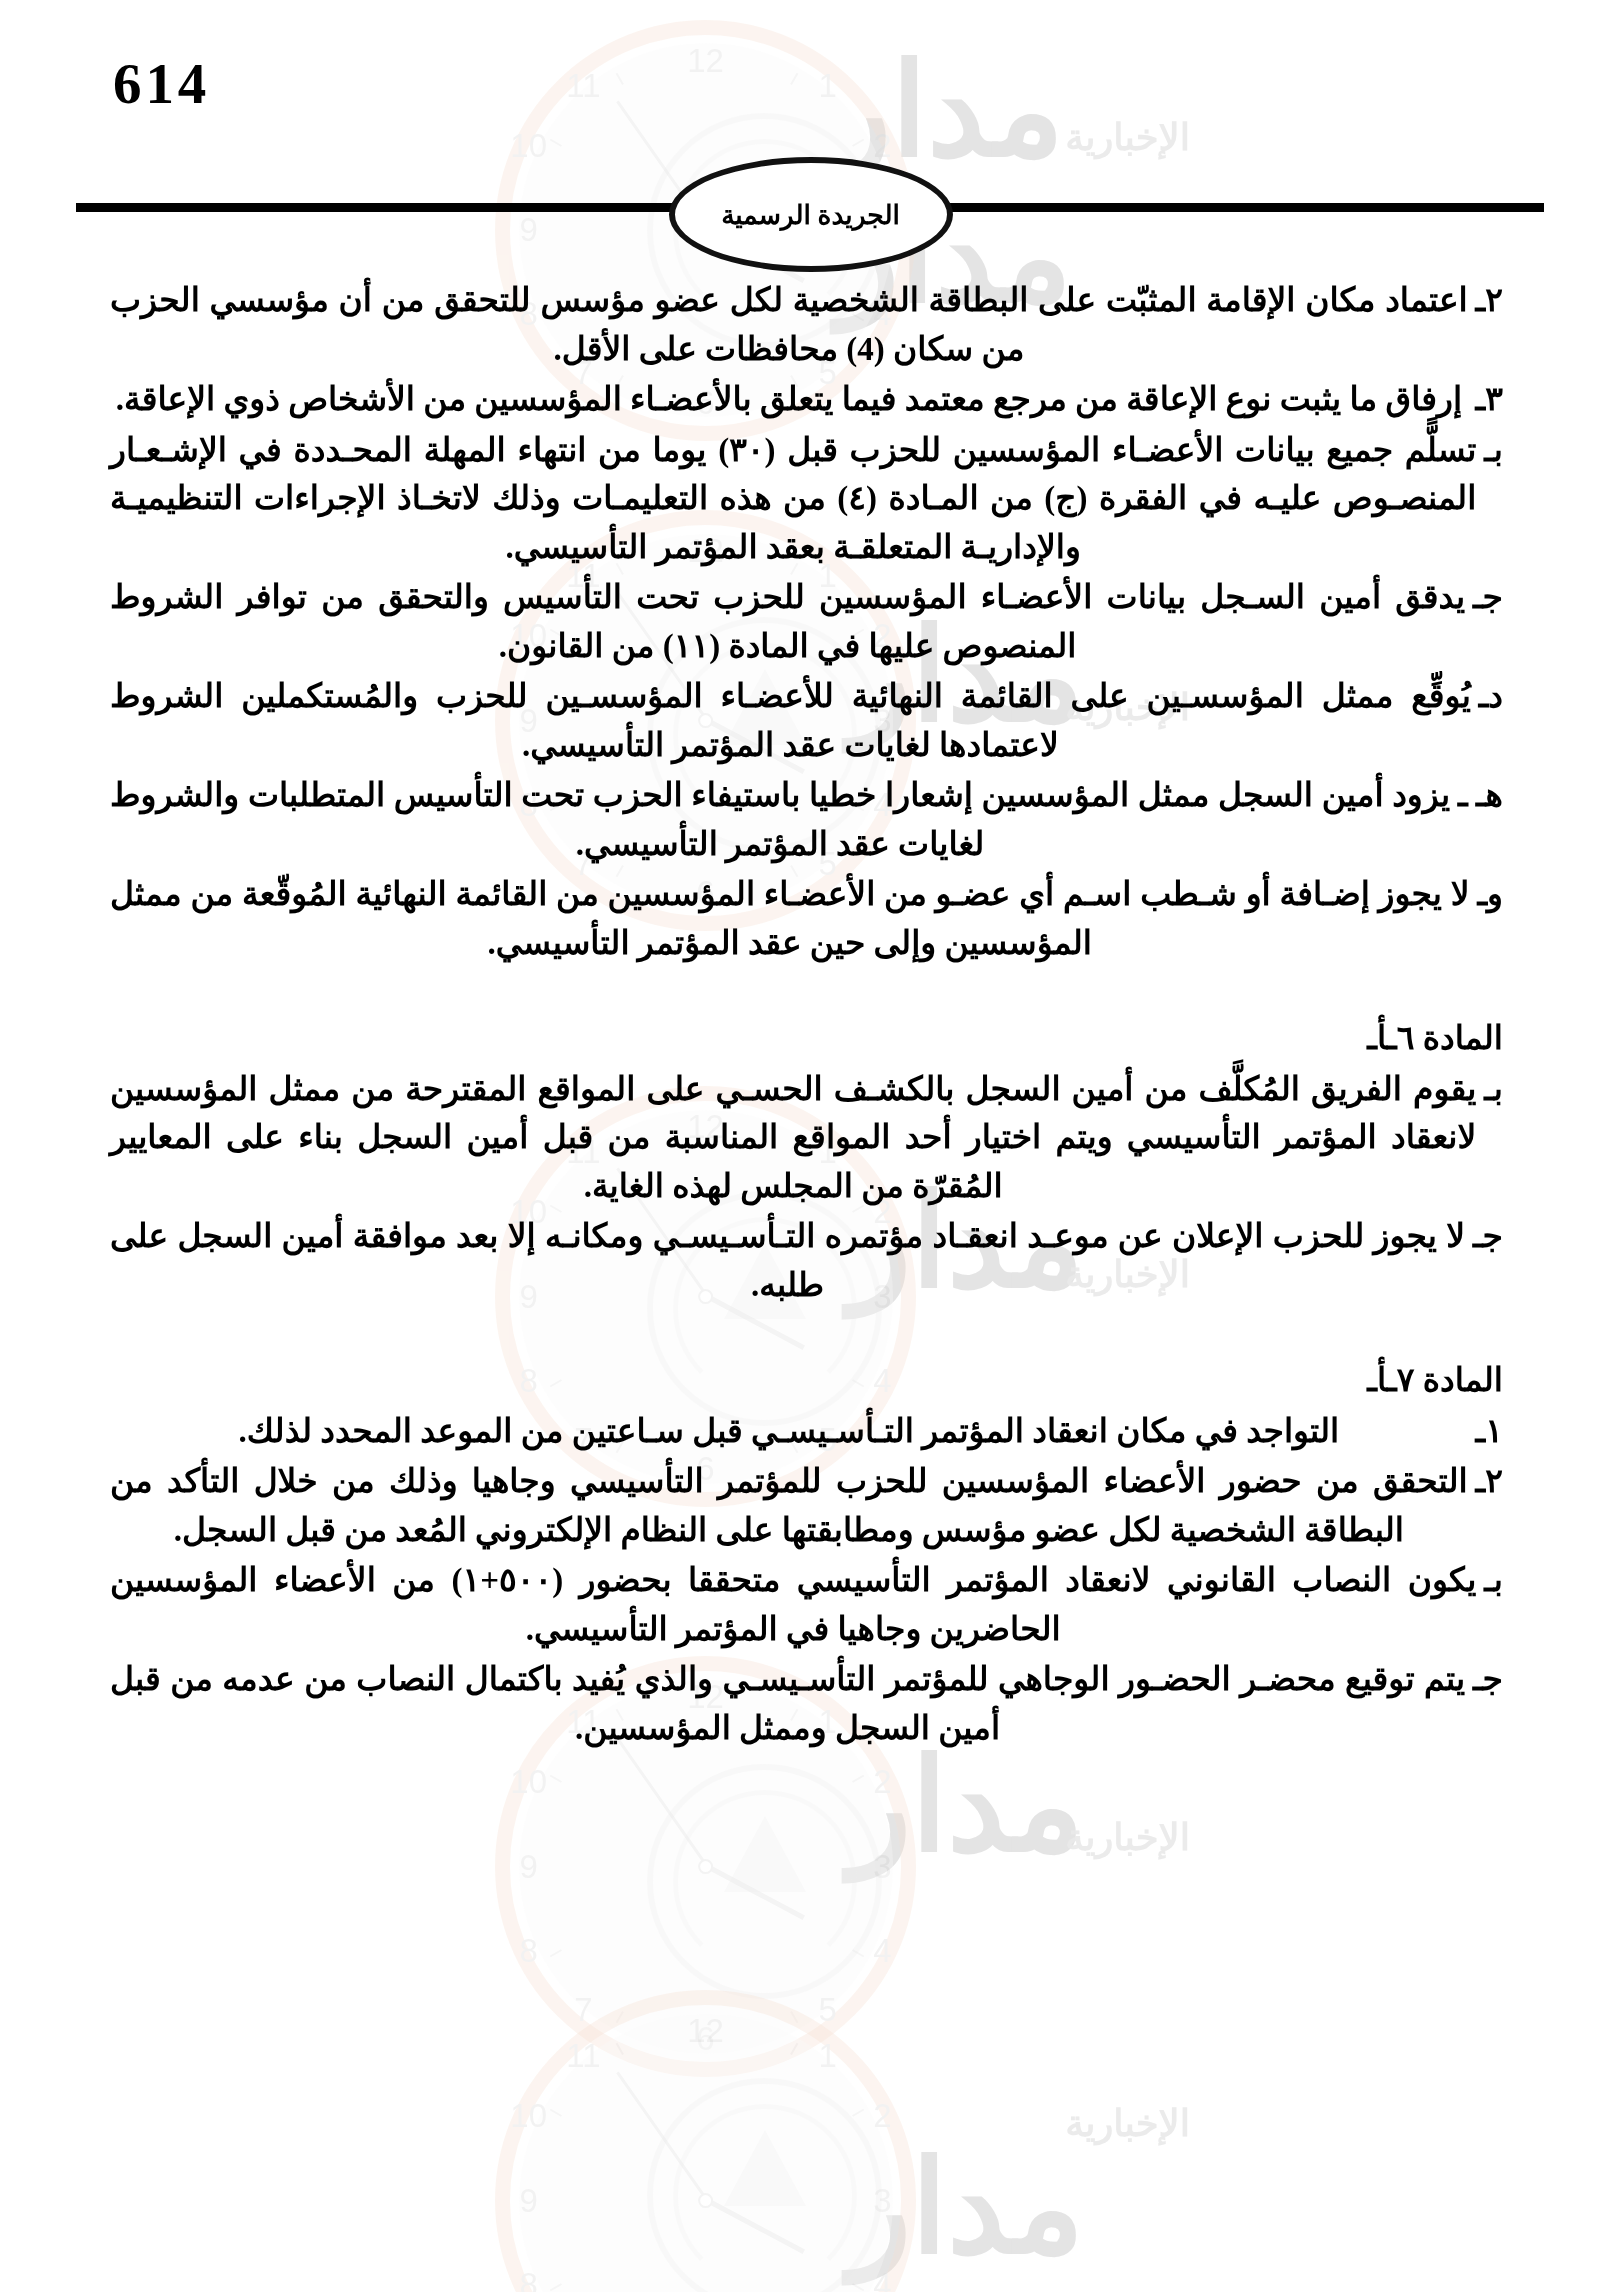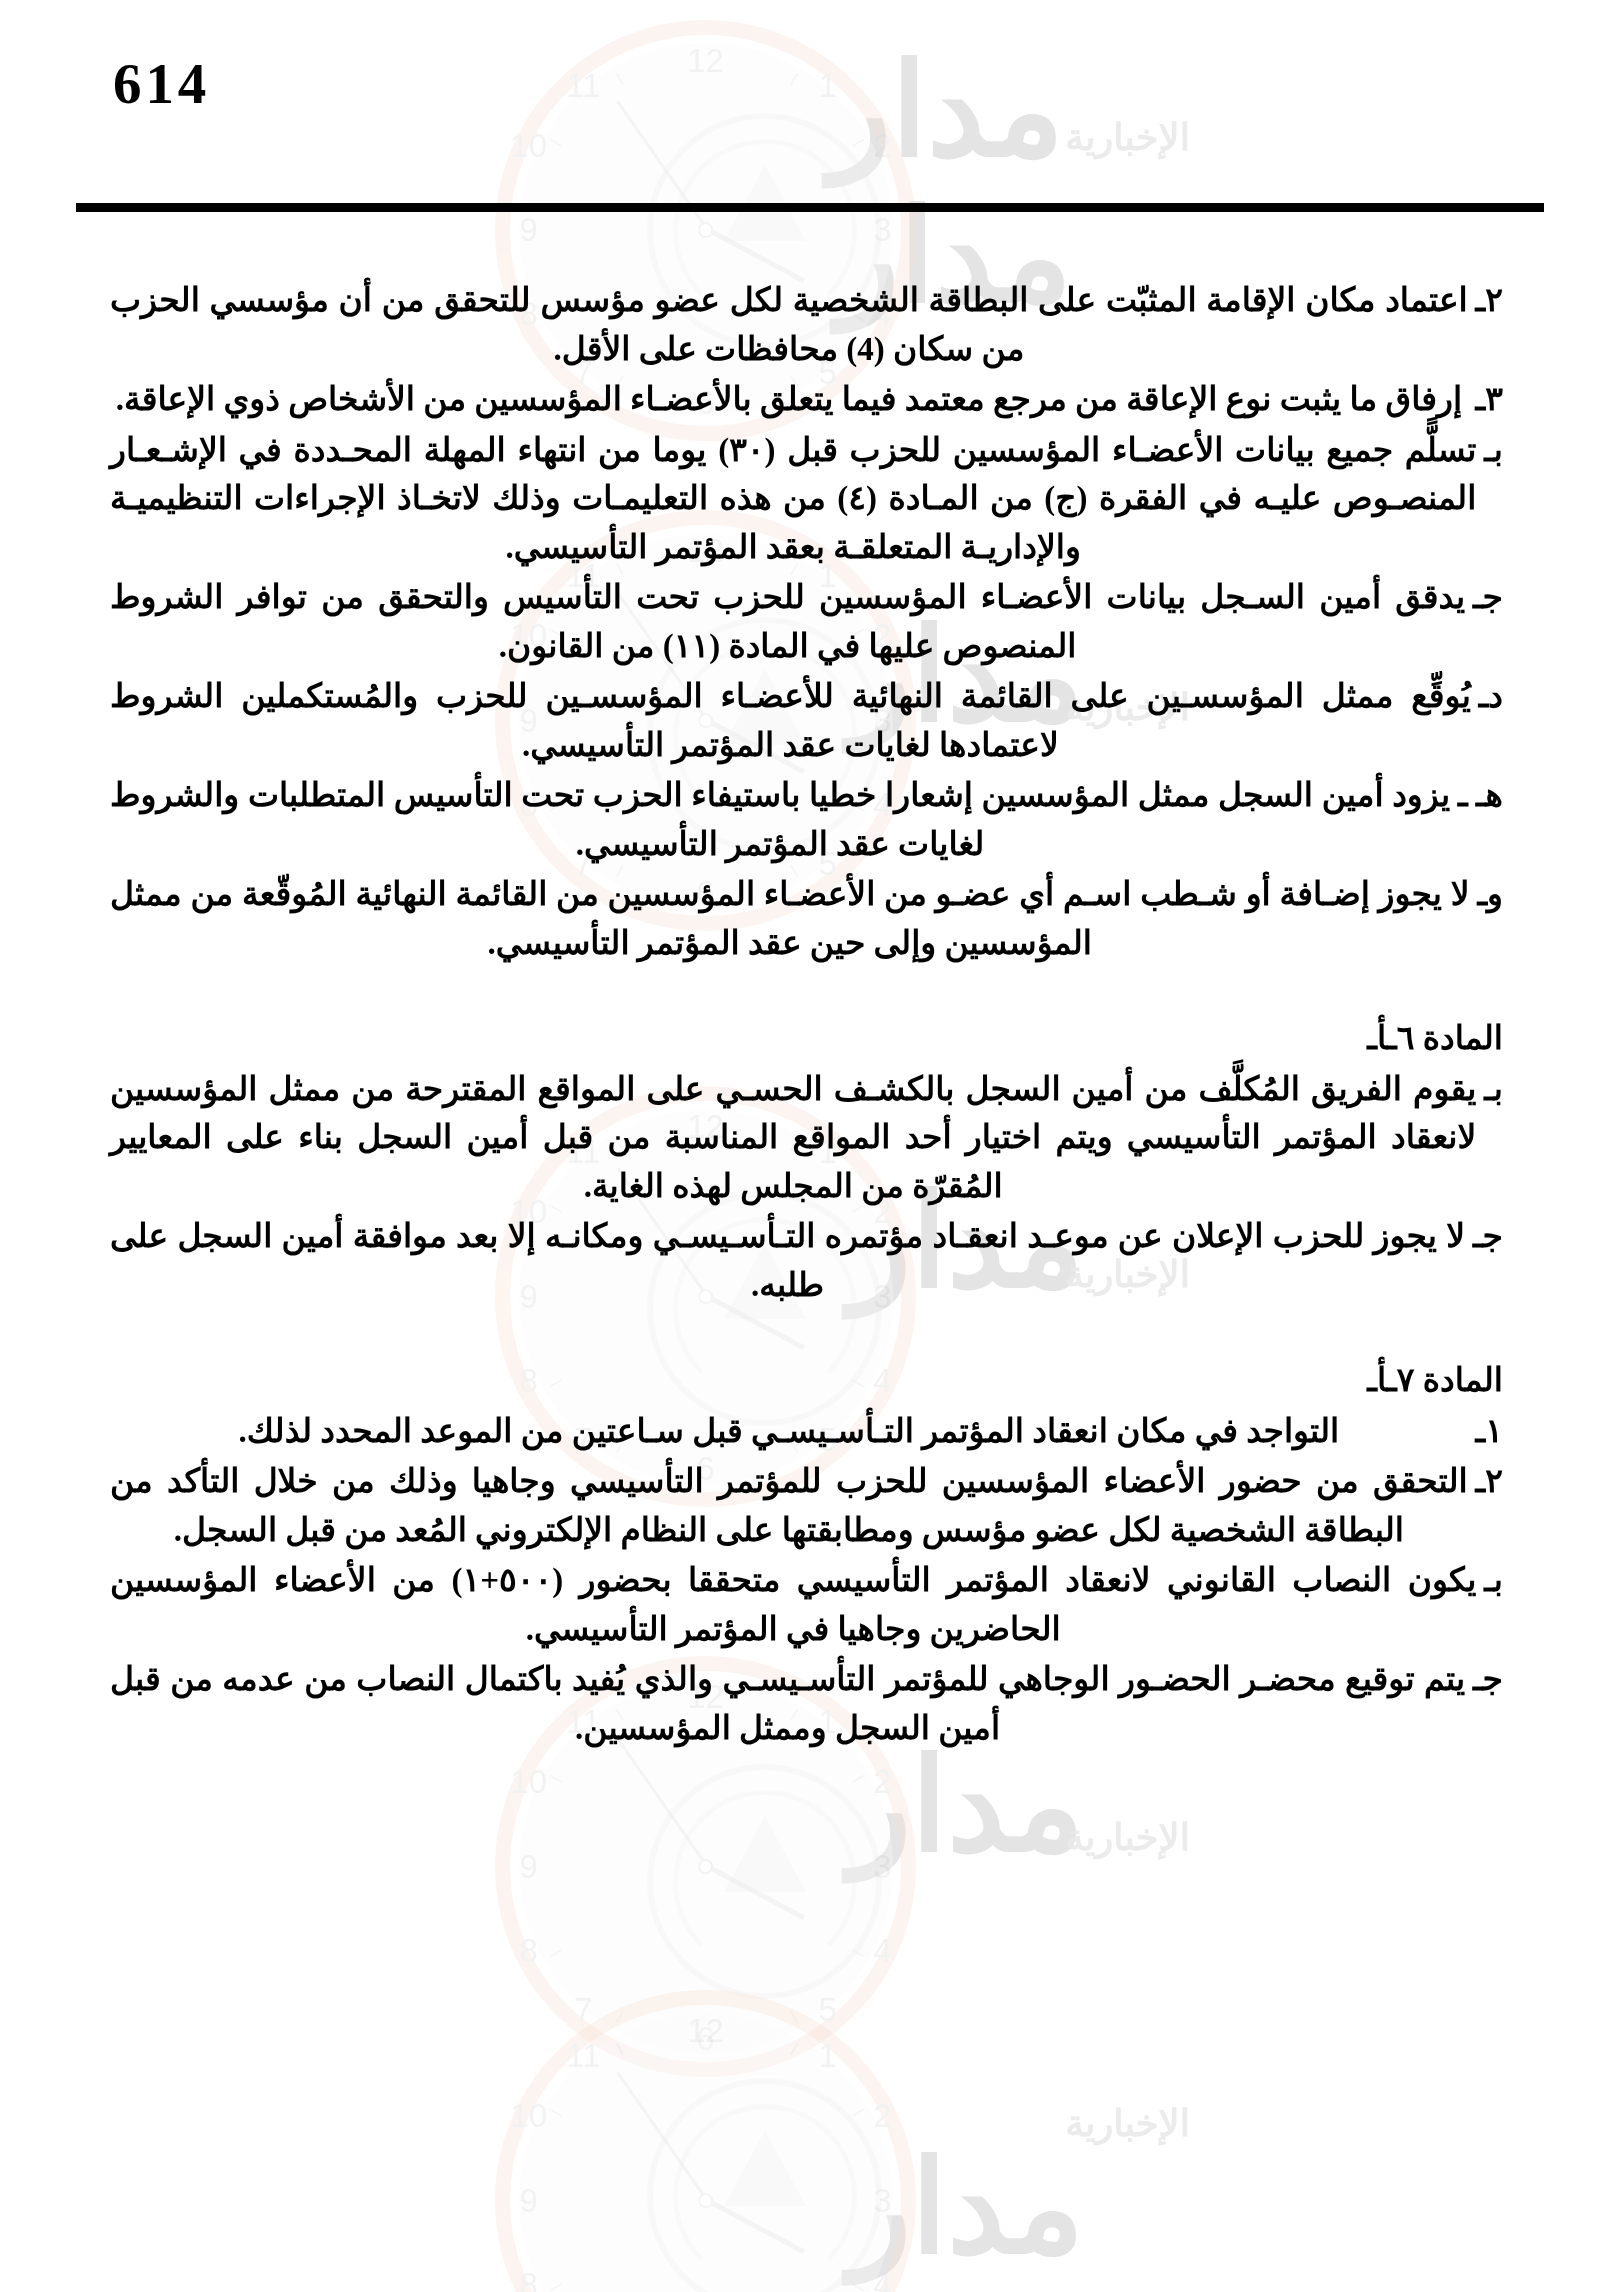--- a/index.html
+++ b/index.html
@@ -378,20 +378,23 @@
 
     <div class="wm-logo" style="top:2078px; left:647px; width:235px; height:235px;">
       <div class="outer"></div>
         <div class="inner"></div>
         <div class="a-mark"></div>
     </div>
   </div>
 
   <div class="page-number">614</div>
   <div class="rule"></div>
+  <div class="gazette-badge">
+    <span>الجريدة الرسمية</span>
+  </div>
 
   <div class="body">
 
     <div class="blk">
       <span class="marker">٢ـ</span>
       <span class="txt">اعتماد مكان الإقامة المثبّت على البطاقة الشخصية لكل عضو مؤسس للتحقق من أن مؤسسي الحزب من سكان (4) محافظات على الأقل.</span>
     </div>
 
     <div class="blk">
       <span class="marker">٣ـ</span>

